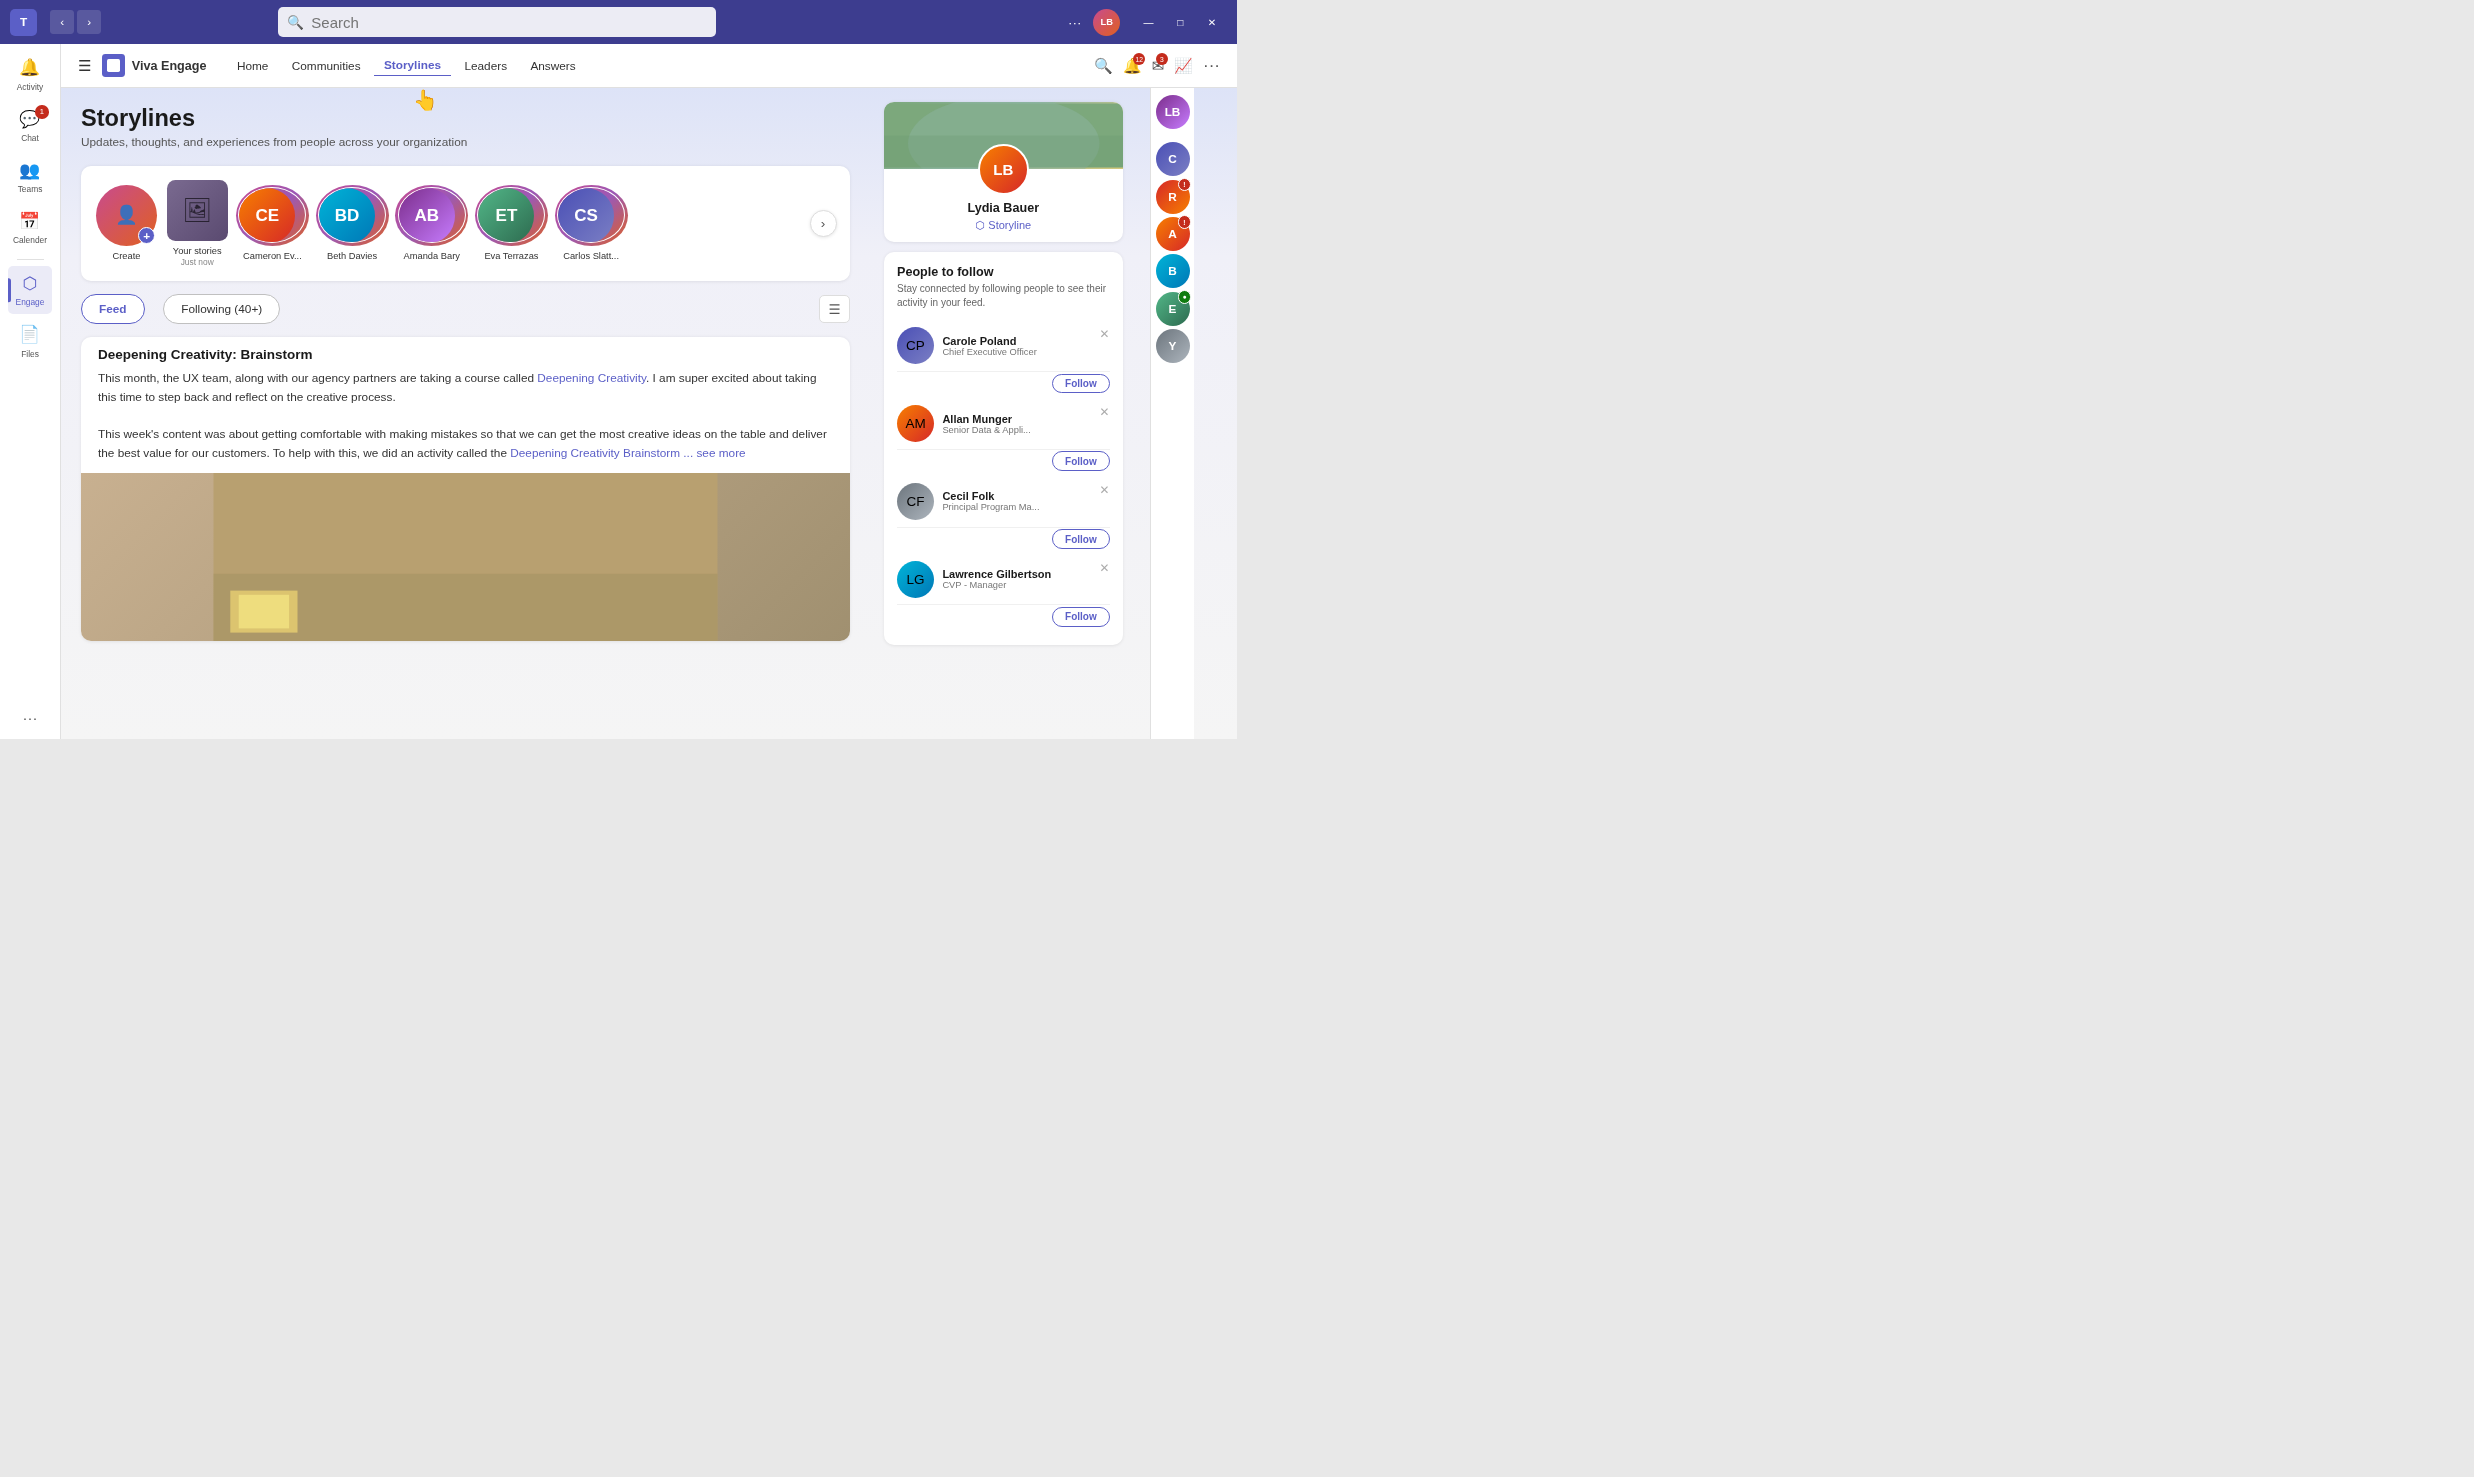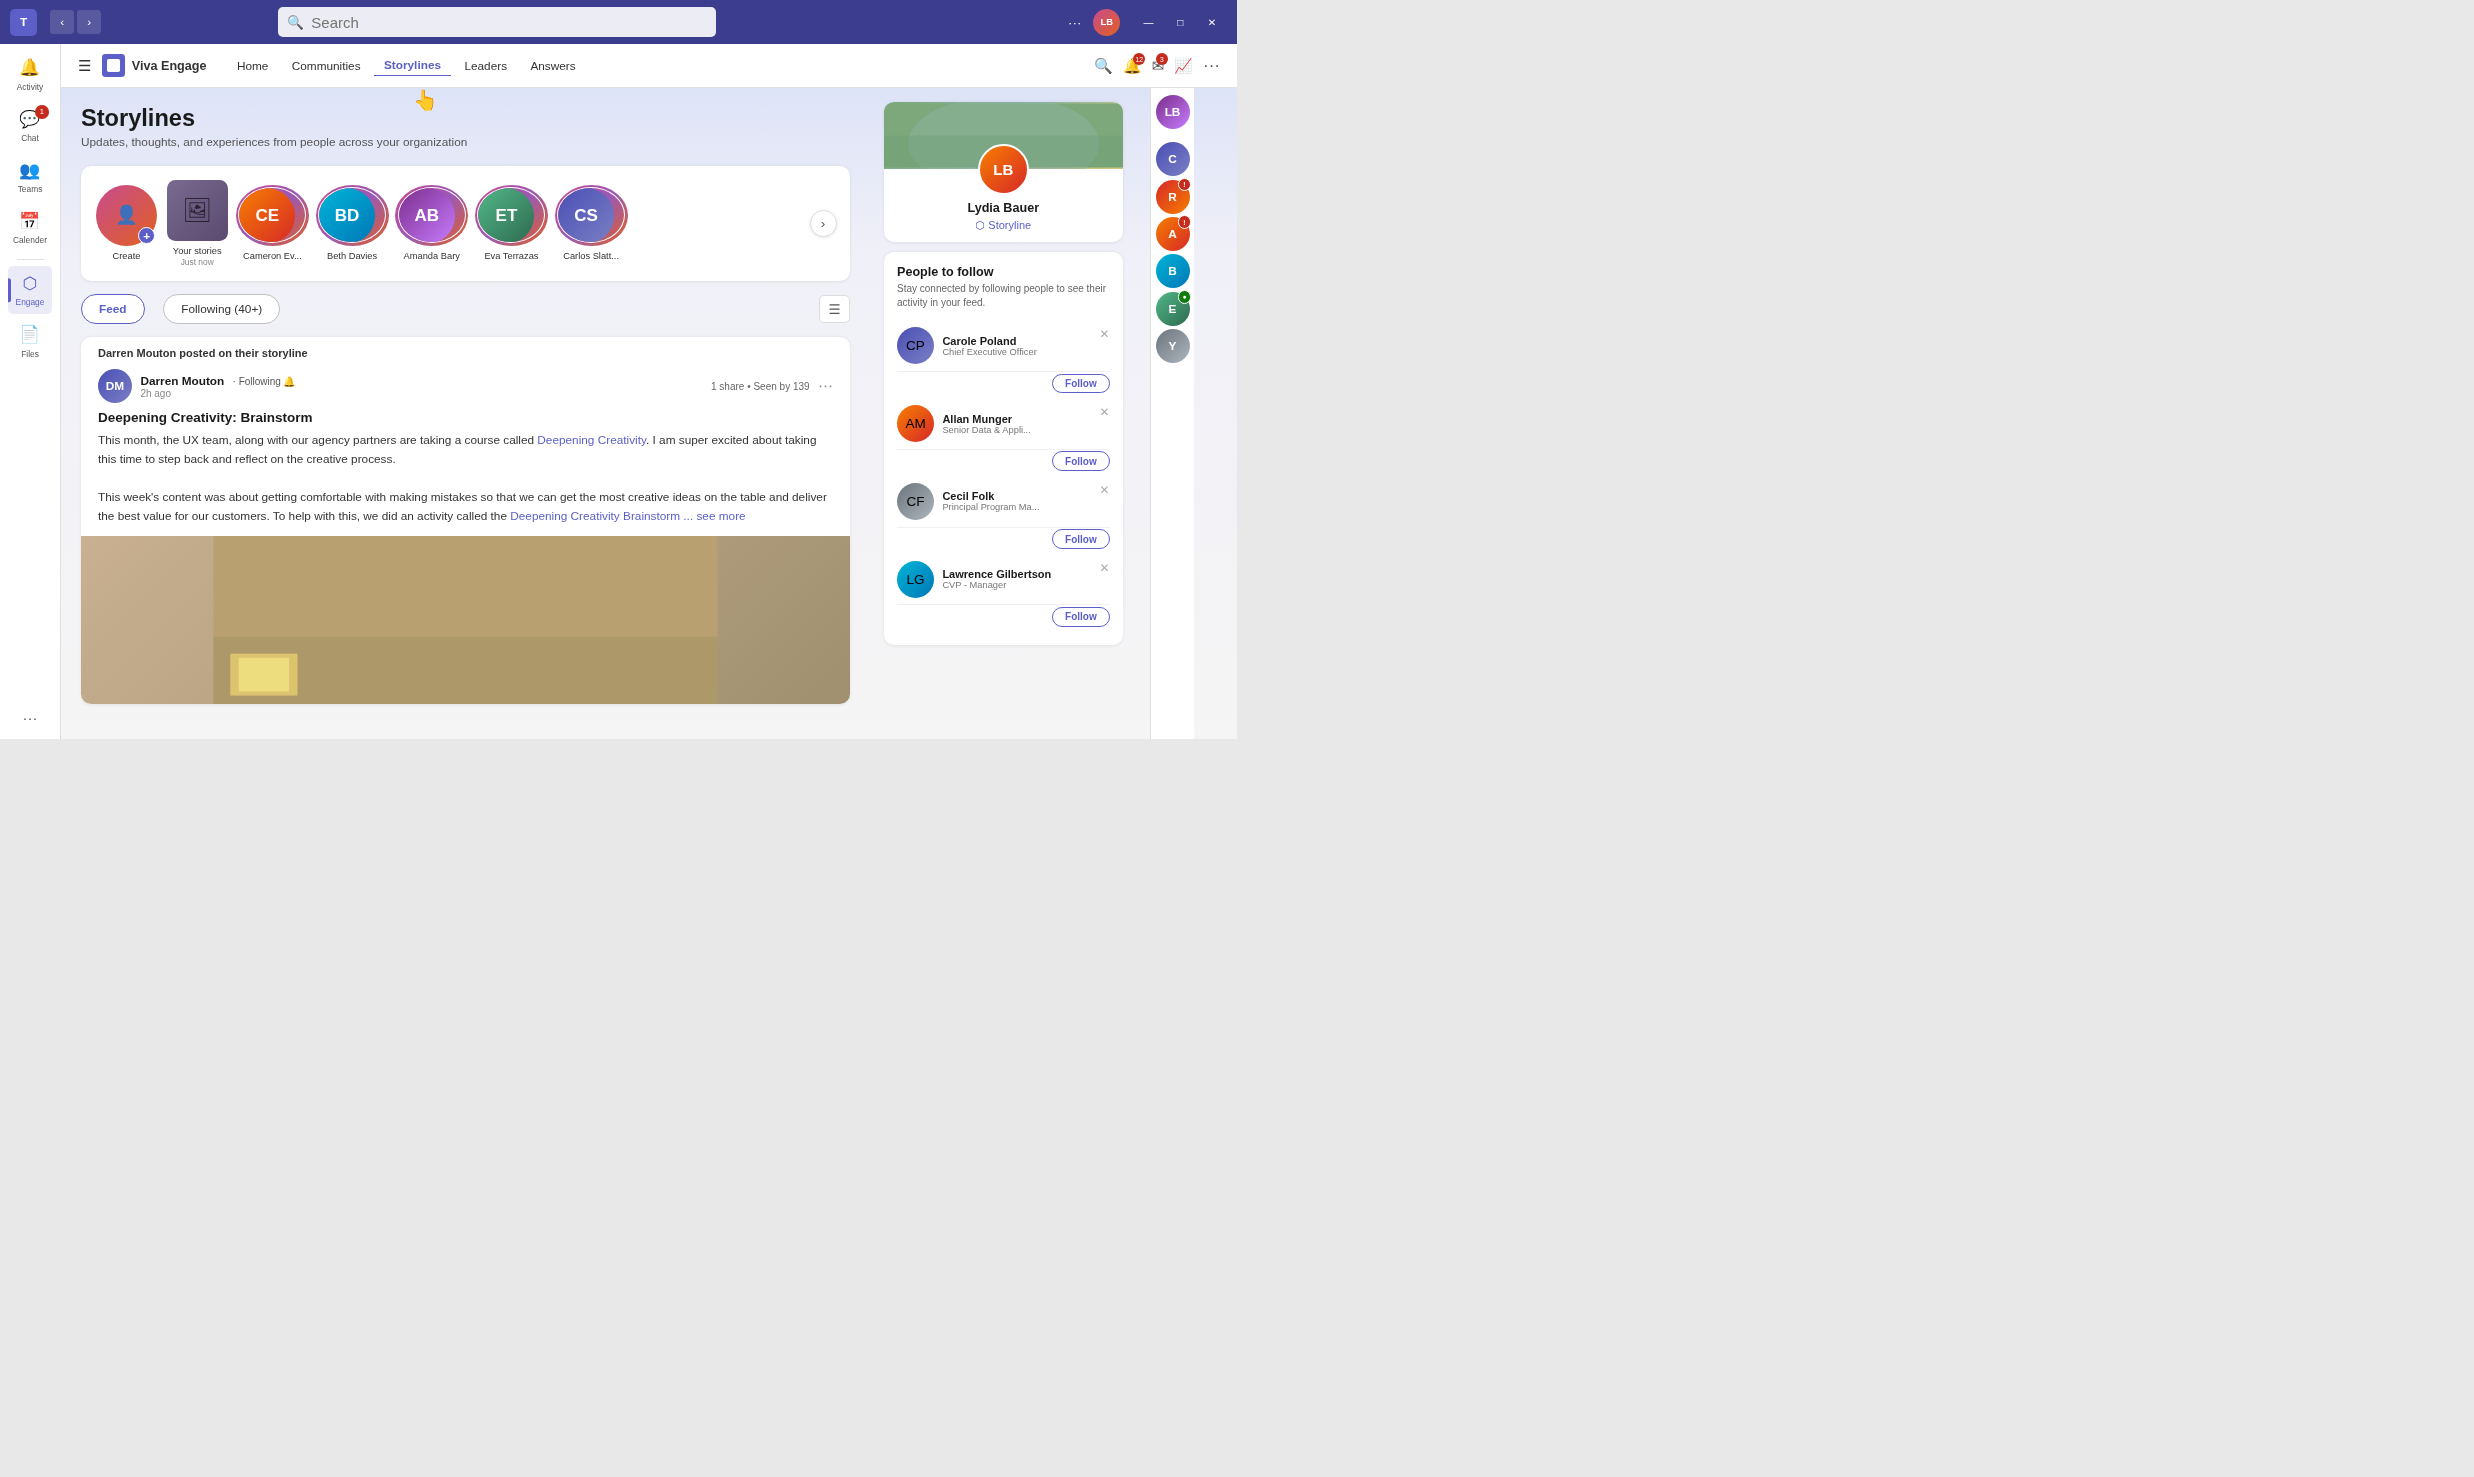--- a/index.html
+++ b/index.html
@@ -525,38 +525,21 @@
           <button class="story-next-btn">›</button>
         </div>
 
         <div class="feed-tabs">
           <button class="feed-tab active">Feed</button>
           <button class="feed-tab">Following (40+)</button>
           <button class="filter-btn">☰</button>
         </div>
 
         <div class="post-card">
-          <div class="post-header-text">
-            <span>Darren Mouton</span>
-            <span> </span>
-            <span>posted on their storyline</span>
-          </div>
           <div class="post-body">
-            <div class="post-user-row">
-              <div class="post-avatar bg-blue">DM</div>
-              <div class="post-user-info">
-                <div class="post-user-name">
-                  <span>Darren Mouton</span>
-                  <span class="following-badge">· Following 🔔</span>
-                </div>
-                <div class="post-time">2h ago</div>
-              </div>
-              <div class="post-stats">1 share • Seen by 139</div>
-              <button class="post-more-btn">⋯</button>
-            </div>
             <div class="post-title">Deepening Creativity: Brainstorm</div>
             <div class="post-content">
               <span>This month, the UX team, along with our agency partners are taking a course called </span><a class="post-link">Deepening Creativity</a><span>. I am super excited about taking this time to step back and reflect on the creative process.</span>
               <br><br>
               <span>This week's content was about getting comfortable with making mistakes so that we can get the most creative ideas on the table and deliver the best value for our customers. To help with this, we did an activity called the </span><a class="post-link">Deepening Creativity Brainstorm</a><span style="color:#5b5fc7; cursor:pointer"> ... see more</span>
             </div>
           </div>
           <div class="post-image-placeholder">
             <svg width="100%" height="168" viewBox="0 0 600 200" xmlns="http://www.w3.org/2000/svg">
               <rect width="600" height="200" fill="#b8a070"></rect>

